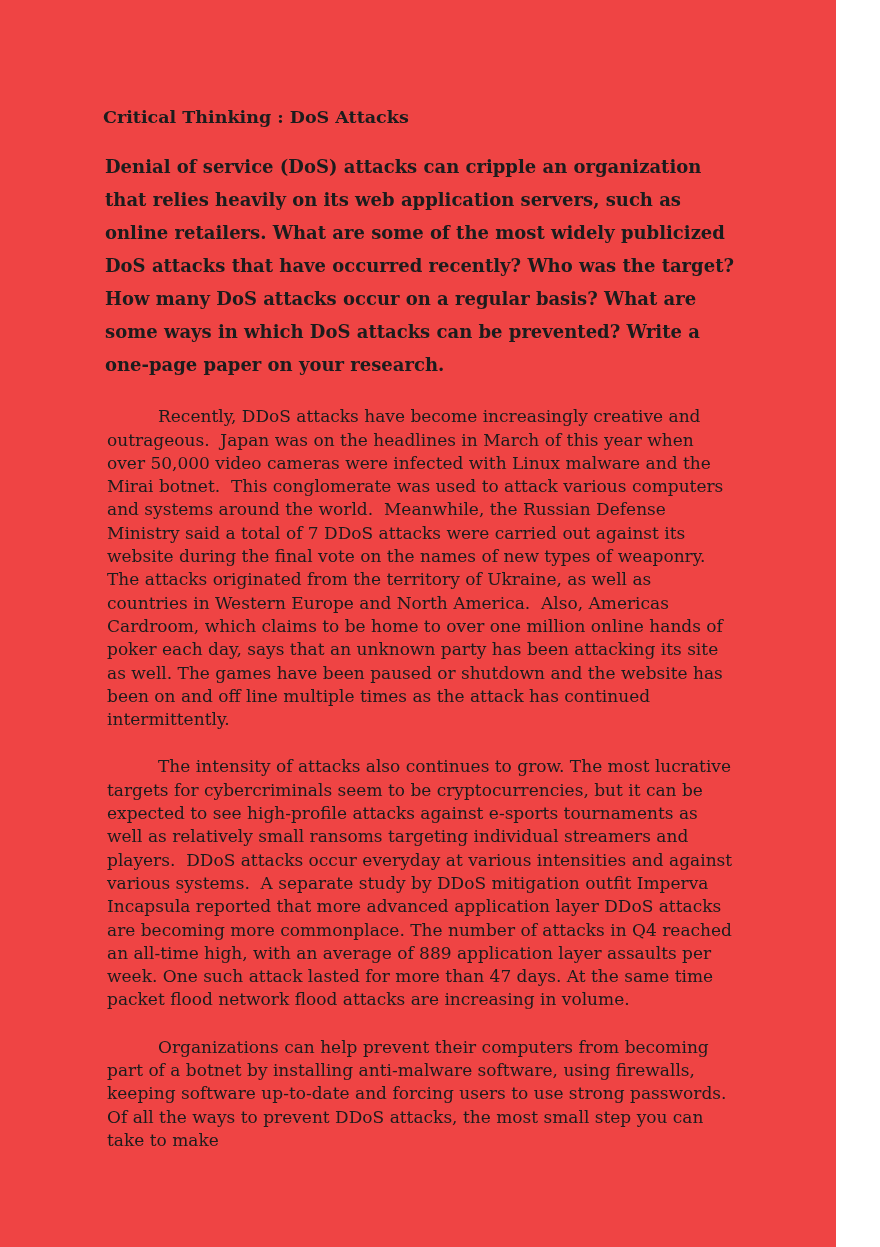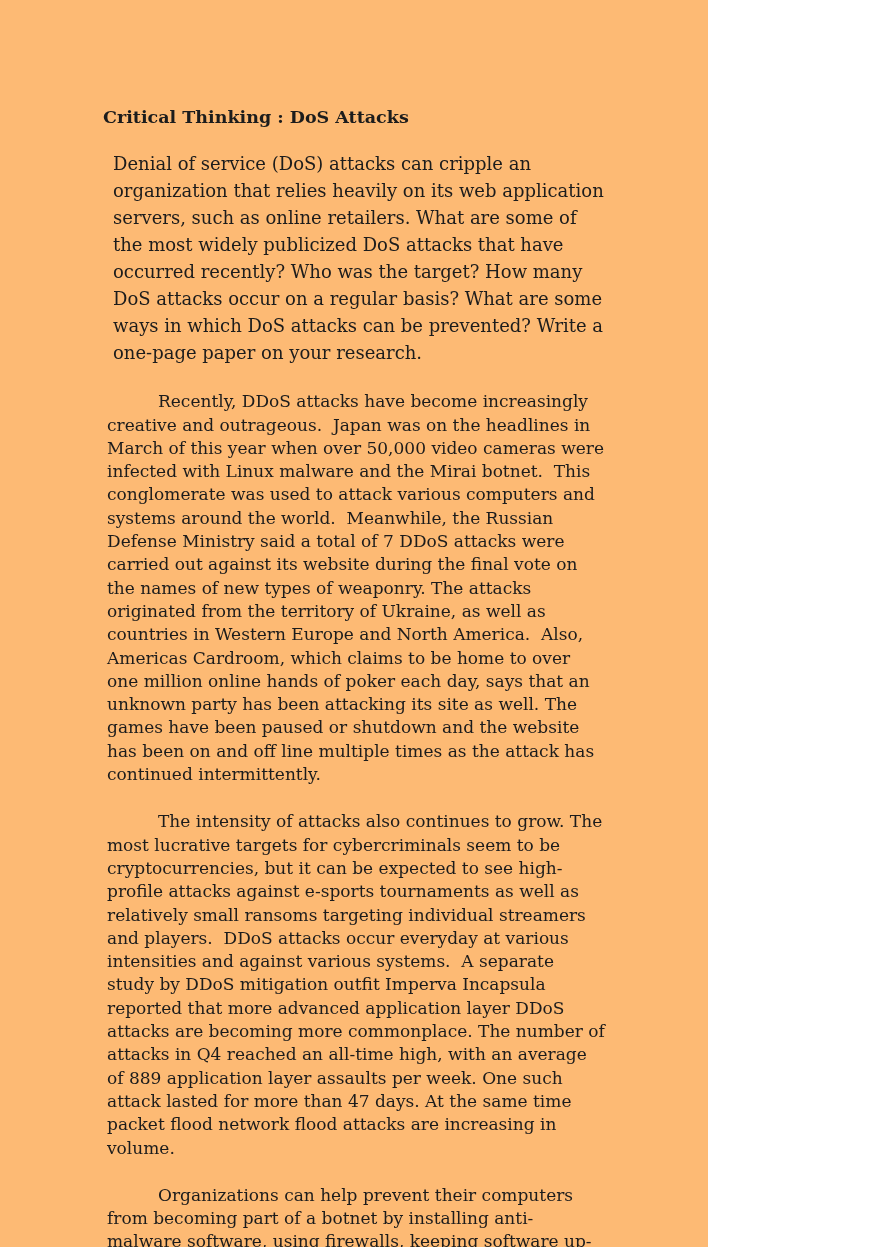--- a/index.html
+++ b/index.html
@@ -7,54 +7,54 @@
     padding: 0;
     background: #ffffff;
   }
   body {
     width: 880px;
     height: 1247px;
     overflow: hidden;
   }
   .page {
     box-sizing: border-box;
-    width: 708px;
+    width: 836px;
     height: 1247px;
     padding: 106px 102px 0 103px;
-    background: #fdba74;
+    background: #ef4444;
     font-family: "DejaVu Serif", "Liberation Serif", serif;
     color: #1c1c1c;
     font-size: 17px;
     line-height: 23.3px;
   }
   .doc-title {
     font-size: 17.5px;
     font-weight: bold;
     margin: 0;
     line-height: 23.3px;
   }
   .prompt {
-    font-weight: normal;
+    font-weight: bold;
     font-size: 18px;
-    line-height: 27px;
-    margin: 21px 0 0 10px;
+    line-height: 33px;
+    margin: 21px 0 0 2px;
     white-space: pre-wrap;
   }
   .body-para {
     margin: 24px 0 0 4px;
     text-indent: 51px;
     white-space: pre-wrap;
   }
 </style>
 </head>
 <body>
 
 <div class="page">
   <h1 class="doc-title">Critical Thinking : DoS Attacks</h1>
 
   <p class="prompt">Denial of service (DoS) attacks can cripple an organization that relies heavily on its web application servers, such as online retailers. What are some of the most widely publicized DoS attacks that have occurred recently? Who was the target? How many DoS attacks occur on a regular basis? What are some ways in which DoS attacks can be prevented? Write a one-page paper on your research.</p>
 
   <p class="body-para">Recently, DDoS attacks have become increasingly creative and outrageous.  Japan was on the headlines in March of this year when over 50,000 video cameras were infected with Linux malware and the Mirai botnet.  This conglomerate was used to attack various computers and systems around the world.  Meanwhile, the Russian Defense Ministry said a total of 7 DDoS attacks were carried out against its website during the final vote on the names of new types of weaponry. The attacks originated from the territory of Ukraine, as well as countries in Western Europe and North America.  Also, Americas Cardroom, which claims to be home to over one million online hands of poker each day, says that an unknown party has been attacking its site as well. The games have been paused or shutdown and the website has been on and off line multiple times as the attack has continued intermittently.</p>
 
   <p class="body-para">The intensity of attacks also continues to grow. The most lucrative targets for cybercriminals seem to be cryptocurrencies, but it can be expected to see high-profile attacks against e-sports tournaments as well as relatively small ransoms targeting individual streamers and players.  DDoS attacks occur everyday at various intensities and against various systems.  A separate study by DDoS mitigation outfit Imperva Incapsula reported that more advanced application layer DDoS attacks are becoming more commonplace. The number of attacks in Q4 reached an all-time high, with an average of 889 application layer assaults per week. One such attack lasted for more than 47 days. At the same time packet flood network flood attacks are increasing in volume.</p>
 
-  <p class="body-para">Organizations can help prevent their computers from becoming part of a botnet by installing anti-malware software, using firewalls, keeping software up-to-date and forcing users to use strong passwords. Of all the ways to prevent DDoS attacks, the most basic step you can take to make</p>
+  <p class="body-para">Organizations can help prevent their computers from becoming part of a botnet by installing anti-malware software, using firewalls, keeping software up-to-date and forcing users to use strong passwords. Of all the ways to prevent DDoS attacks, the most small step you can take to make</p>
 </div>
 
 </body></html>

